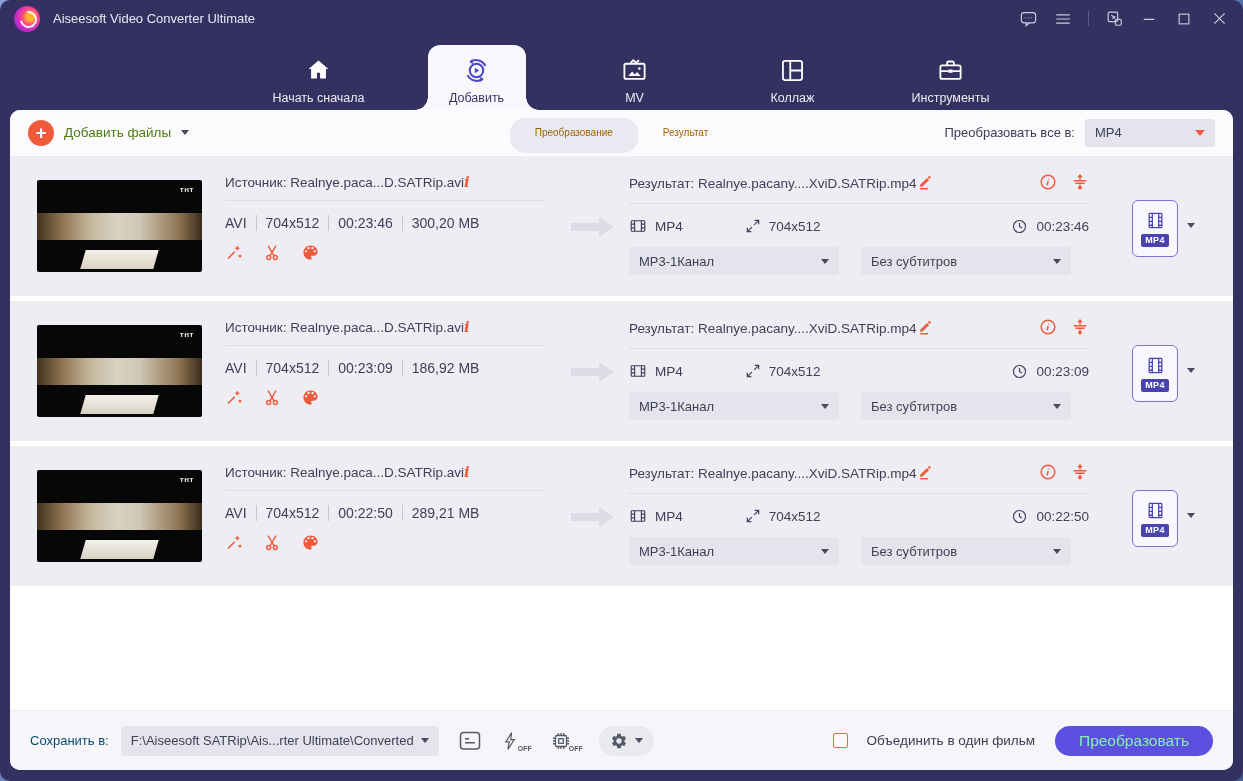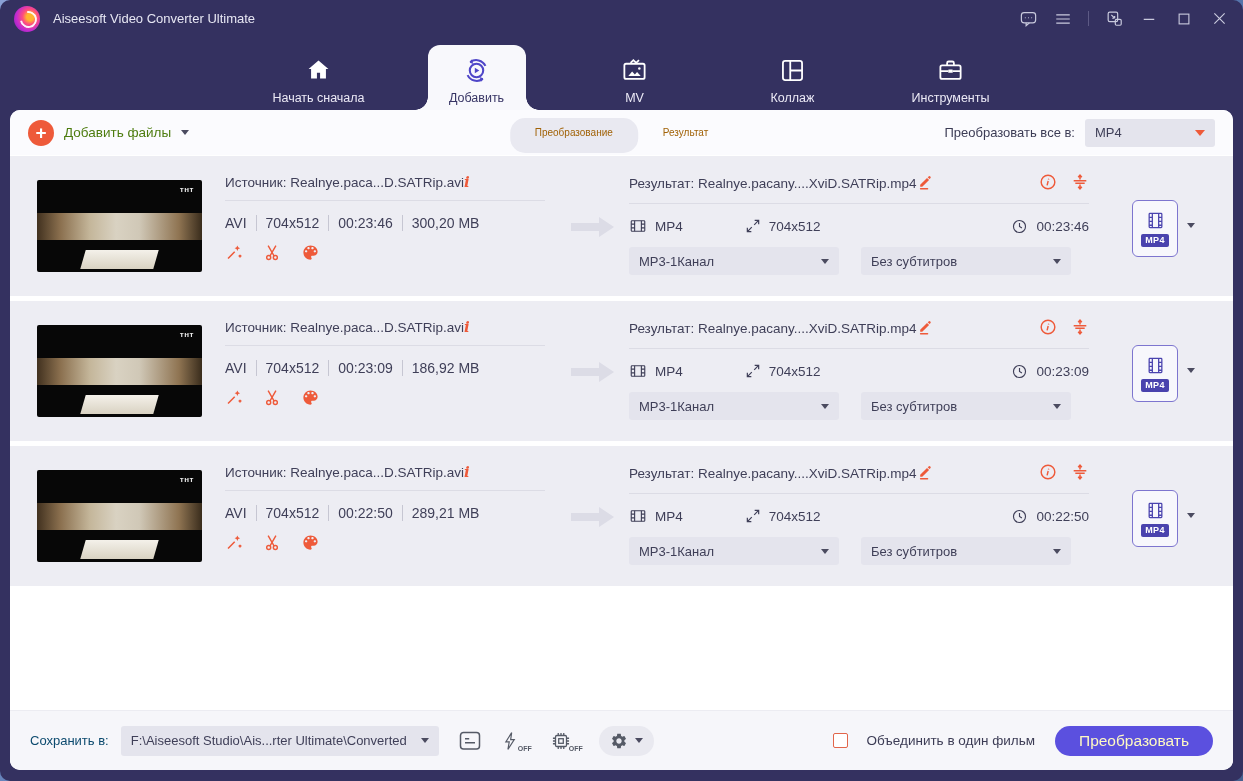--- a/index.html
+++ b/index.html
@@ -101,21 +101,21 @@
   .save-label { font-size:13px; color:#0c4a6e; flex:none; }
   .path-select { width:318px; margin-left:12px; height:30px; }
   .path-text { overflow:hidden; white-space:nowrap; }
   .icon-btn { margin-left:18px; cursor:pointer; display:flex; align-items:flex-end; position:relative; }
   .off-tag { font-size:7px; font-weight:bold; color:#555a66; margin-left:-3px; margin-bottom:1px; }
   .gear-pill { margin-left:16px; background:#e9e9f0; border-radius:16px; height:30px; padding:0 11px;
     display:flex; align-items:center; gap:7px; cursor:pointer; }
   .merge-group { margin-left:auto; display:flex; align-items:center; gap:19px; cursor:pointer; }
   .checkbox { width:15px; height:15px; background:#fff; border:1.5px solid #e2654a; border-radius:2px; }
   .merge-label { font-size:13.5px; color:#3c3c55; }
-  .convert-btn { margin-left:20px; width:158px; height:30px; border-radius:21px; background:#5b50df; color:#fef9c3;
+  .convert-btn { margin-left:20px; width:158px; height:30px; border-radius:21px; background:#5b50df; color:#86efac;
     font-size:15.5px; display:flex; align-items:center; justify-content:center; cursor:pointer;
     font-family:"Liberation Sans", sans-serif; border:none; }
 </style>
 </head>
 <body>
 
 <div class="window">
 
   <div class="titlebar">
     <div class="logo"></div>
@@ -589,21 +589,21 @@
         </div>
       </div>
 
     </div>
 
     <div class="spacer"></div>
 
     <div class="footer">
       <span class="save-label">Сохранить в:</span>
       <div class="select path-select">
-        <span class="path-text">F:\Aiseesoft Studio\Ais...rter Ultimate\Converted</span>
+        <span class="path-text">F:\Aiseesoft SATRip\Ais...rter Ultimate\Converted</span>
         <span class="caret"></span>
       </div>
       <span class="icon-btn">
         <svg width="26" height="24" viewBox="0 0 24 24" fill="none" stroke="#555a66" stroke-width="1.5">
           <rect x="2.5" y="3.5" width="19" height="16.5" rx="3"></rect>
             <path d="M7 9.7h4.2M7 13.8h10"></path>
         </svg>
       </span>
       <span class="icon-btn">
         <svg width="20" height="24" viewBox="0 0 24 24" fill="none" stroke="#555a66" stroke-width="1.4">

